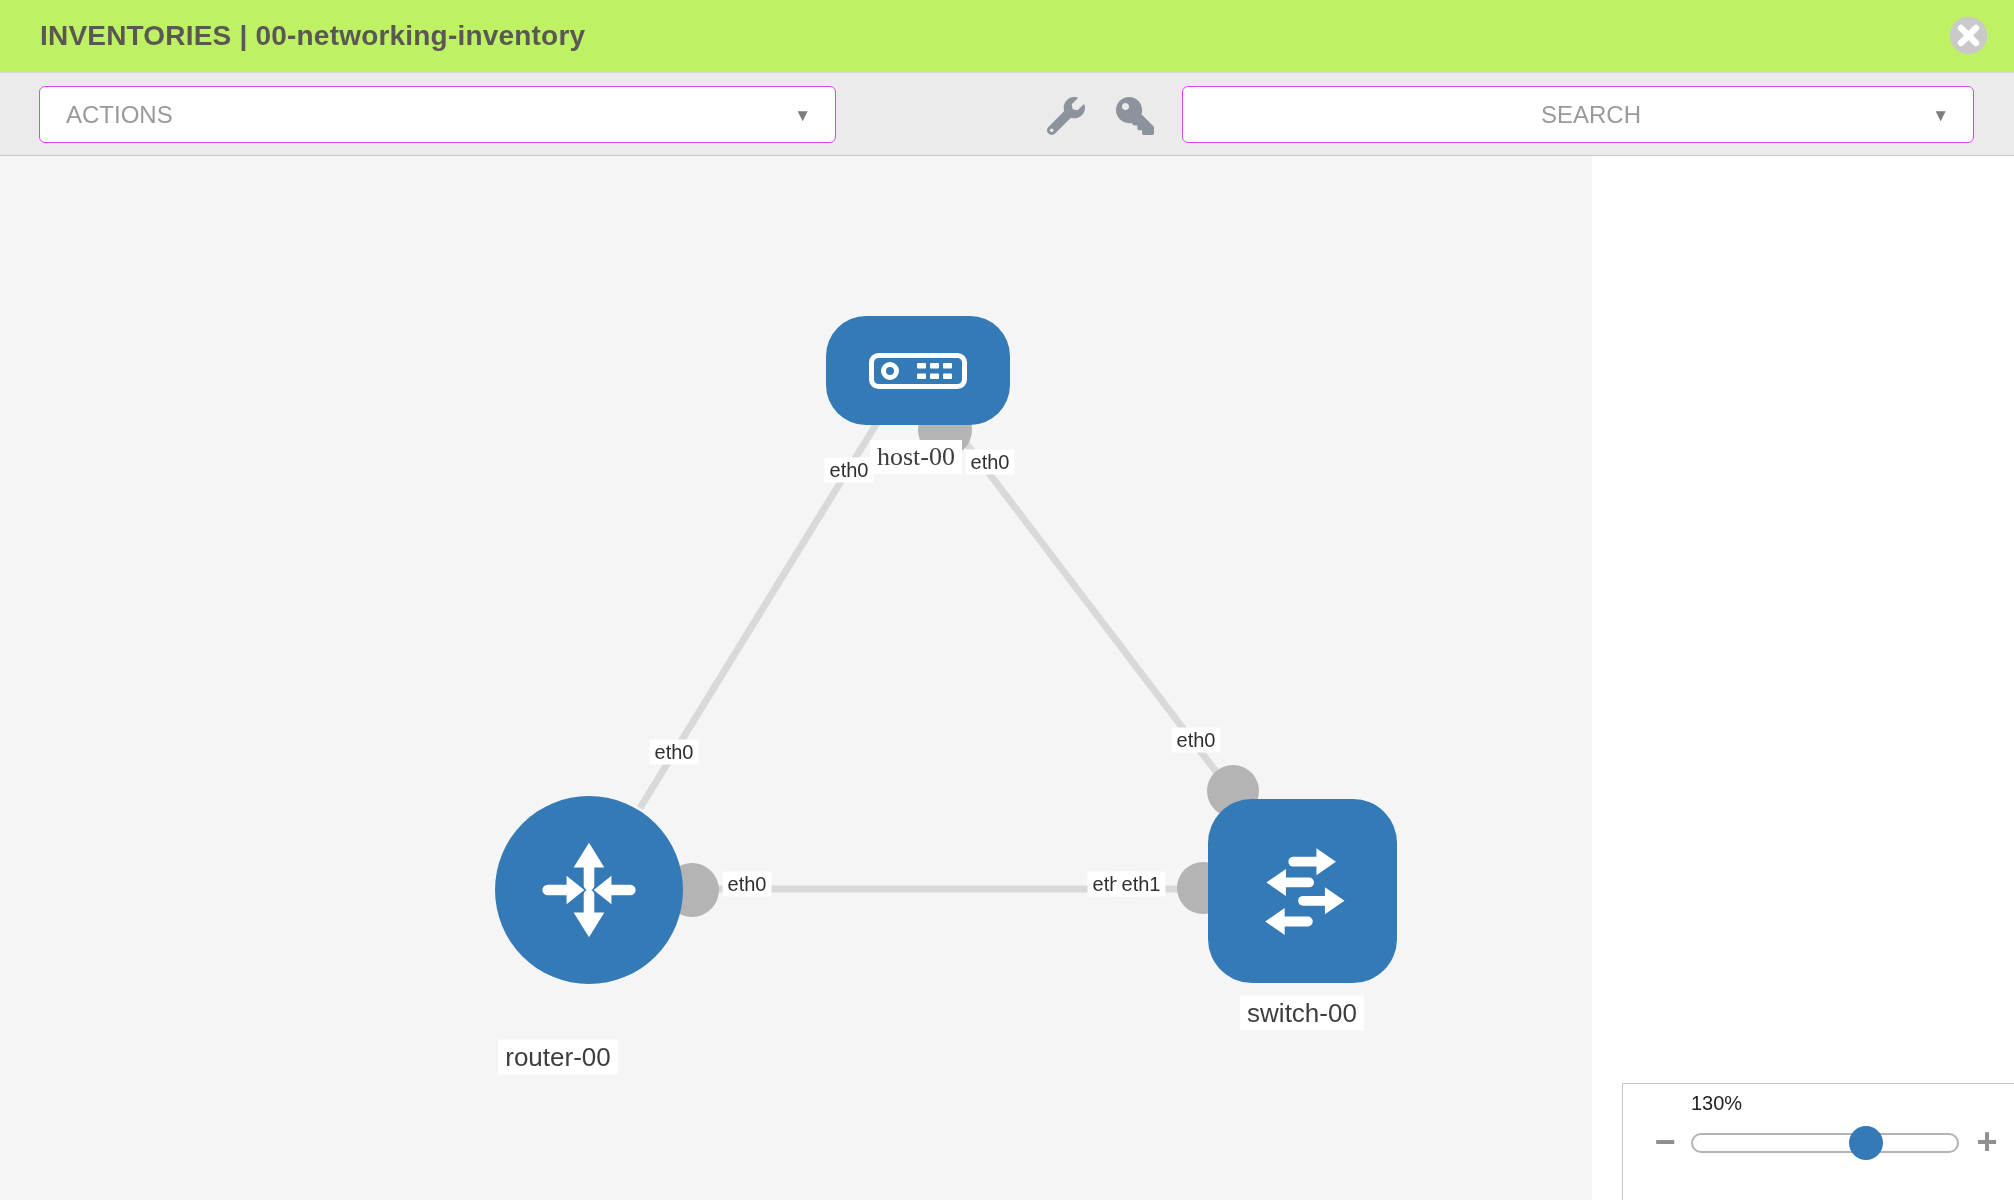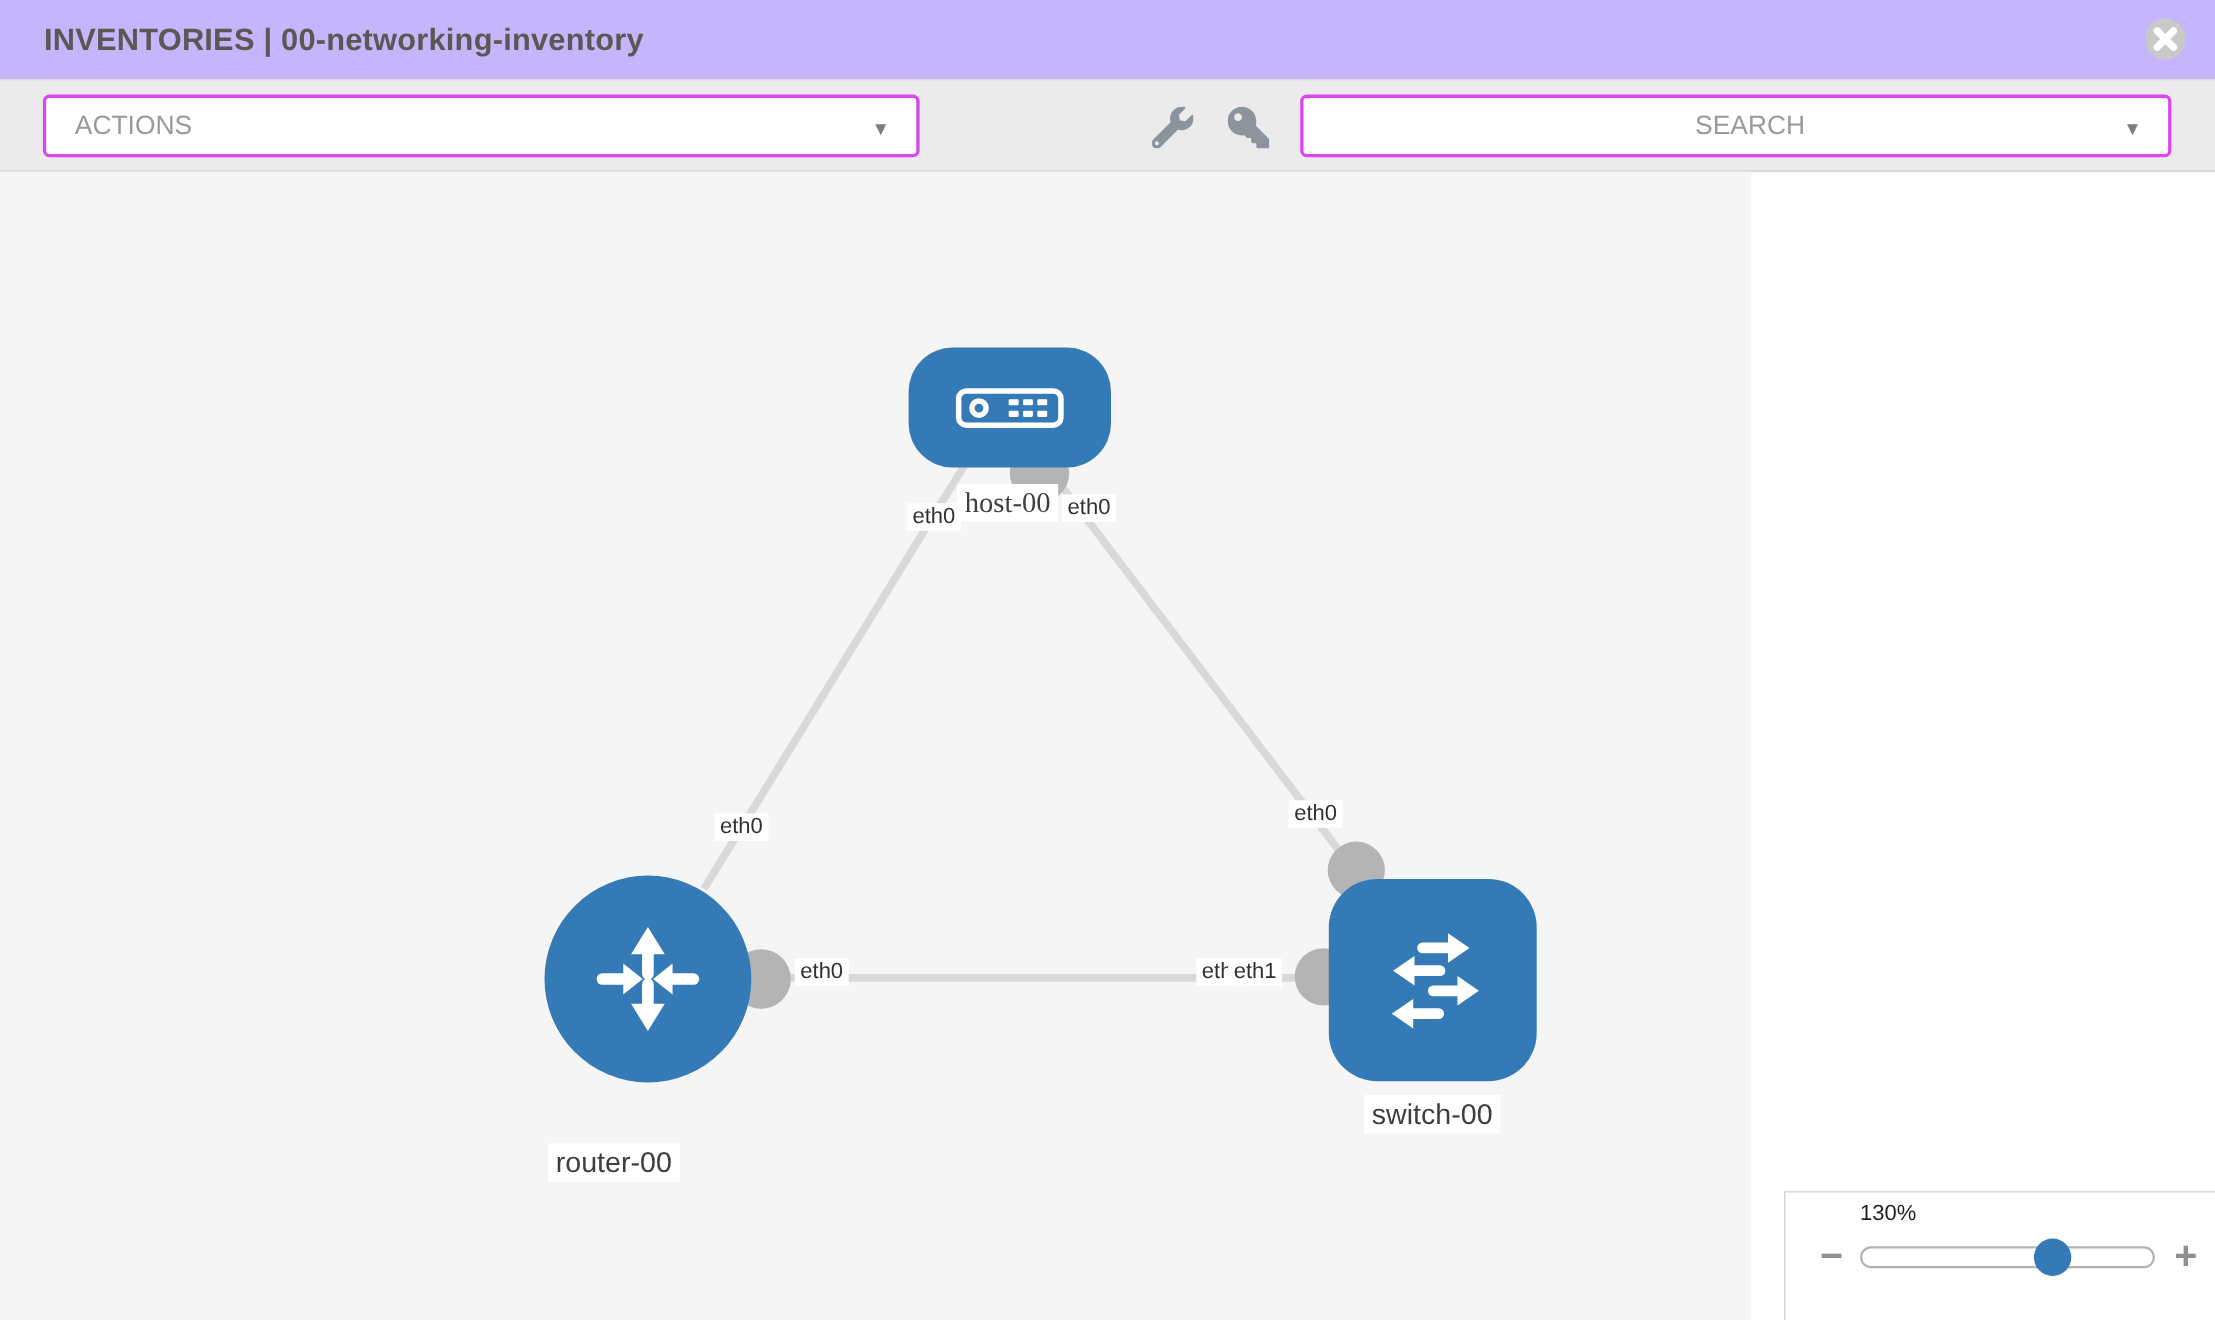--- a/index.html
+++ b/index.html
@@ -7,30 +7,30 @@
     --canvas-bg:#f5f5f5; --toolbar-bg:#ebebeb; --label-text:#3e3e3e;
     --title-text:#5b5854; --control-text:#9a9a9a; --icon-gray:#8d939c;
     --close-gray:#c9c9c9;
   }
   *{margin:0;padding:0;box-sizing:border-box;}
   html,body{width:2014px;height:1200px;}
   body{font-family:"Liberation Sans","DejaVu Sans",sans-serif;background:#fff;}
   .app{position:relative;width:2014px;height:1200px;overflow:hidden;background:#fff;}
 
   
-  .header{position:absolute;left:0;top:0;width:2014px;height:72px;background:#c4b5fd;text-align:center;}
+  .header{position:absolute;left:0;top:0;width:2014px;height:72px;background:#bef264;text-align:center;}
   .page-title{position:absolute;left:40px;top:0;line-height:72px;font-size:28px;
     font-weight:bold;color:var(--title-text);letter-spacing:.2px;}
   .close-btn{position:absolute;right:25px;top:15px;width:41px;height:41px;border:none;
     background:transparent;cursor:pointer;padding:0;}
 
   
   .toolbar{position:absolute;left:0;top:72px;width:2014px;height:84px;
     background:var(--toolbar-bg);border-top:1px solid #d8d8d8;border-bottom:1px solid #c7c7c7;}
-  .select-box{position:absolute;height:57px;background:#fff;border:3px solid #d946ef;
+  .select-box{position:absolute;height:57px;background:#fff;border:1px solid #d946ef;
     border-radius:6px;cursor:pointer;display:flex;align-items:center;}
   .select-box .select-label{margin-left:26px;font-size:24px;color:var(--control-text);}
   .select-box .arrow{position:absolute;right:24px;top:0;line-height:57px;font-size:17px;color:#7d7d7d;}
   .actions-select{left:39px;top:13px;width:797px;}
   .search-select{left:1182px;top:13px;width:792px;justify-content:center;}
   .tool-icon{position:absolute;top:24px;width:38px;height:38px;background:none;border:none;cursor:pointer;padding:0;}
   .tool-icon svg{width:100%;height:100%;fill:var(--icon-gray);}
   .wrench-btn{left:1047px;}
   .key-btn{left:1116px;}
 

